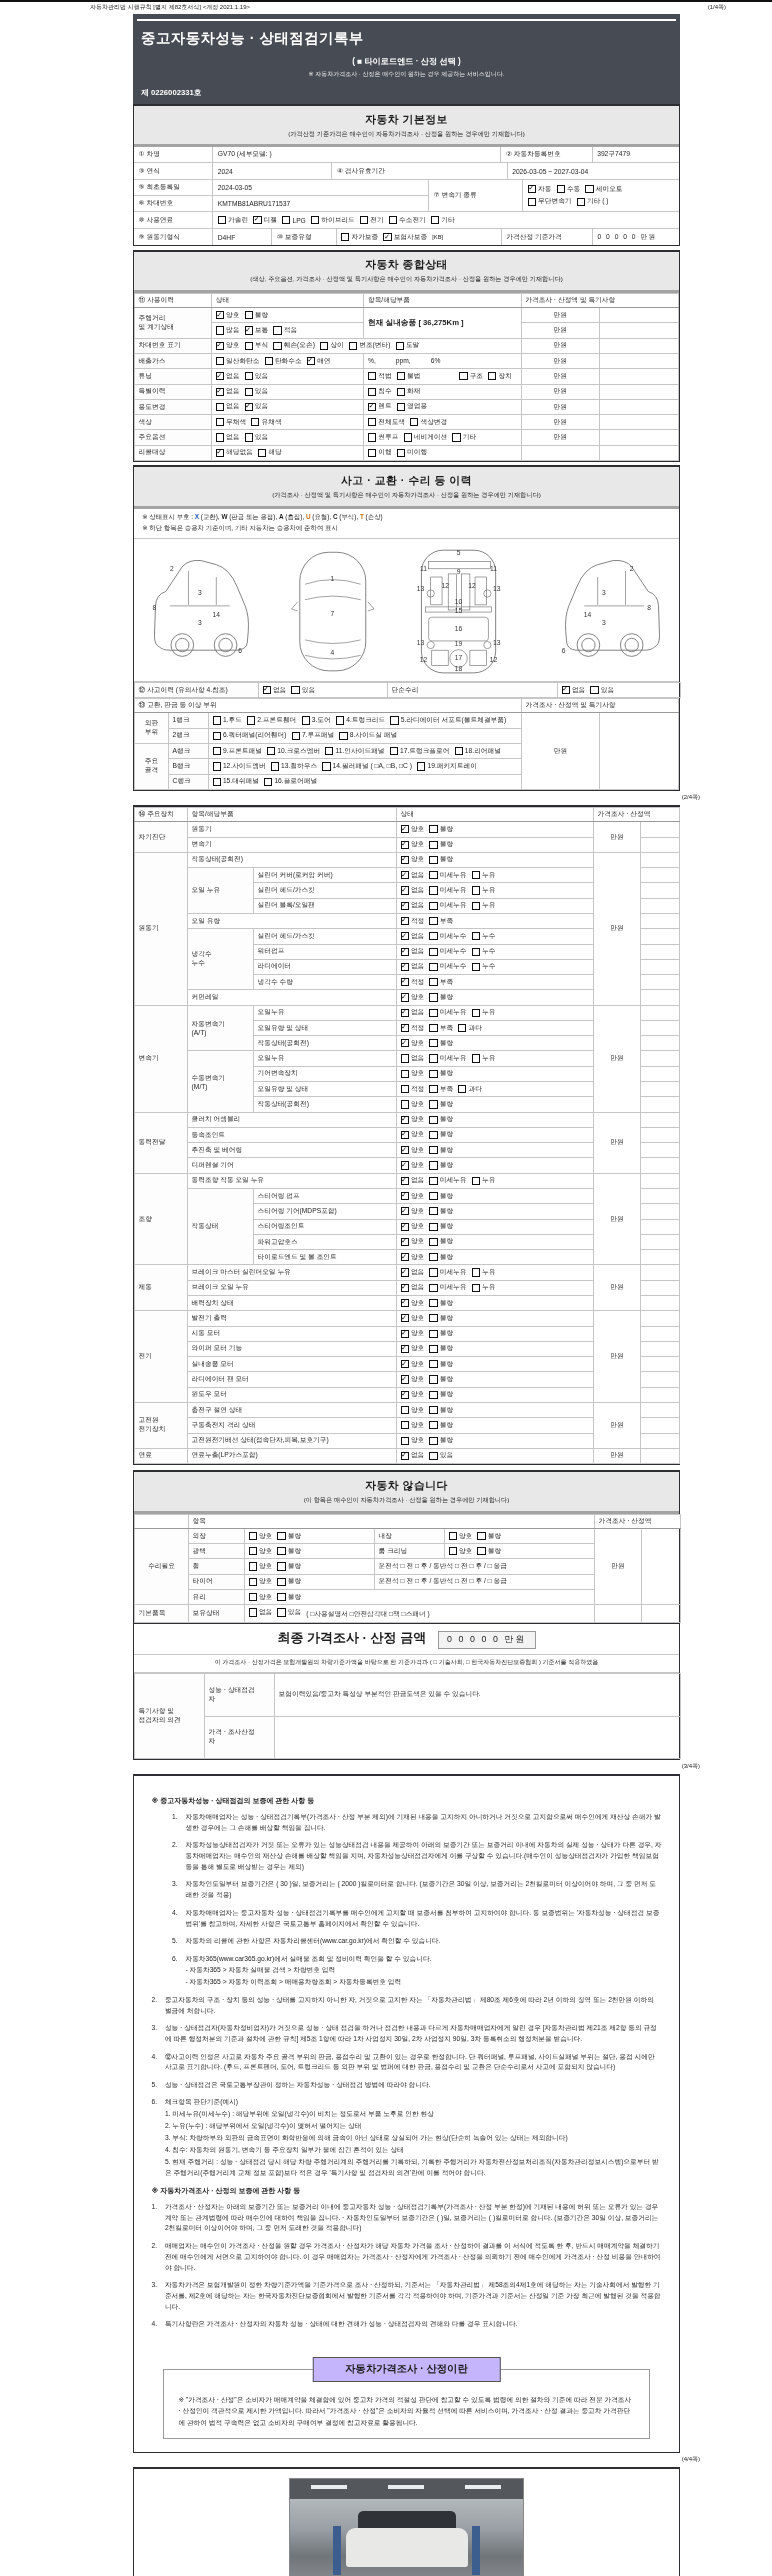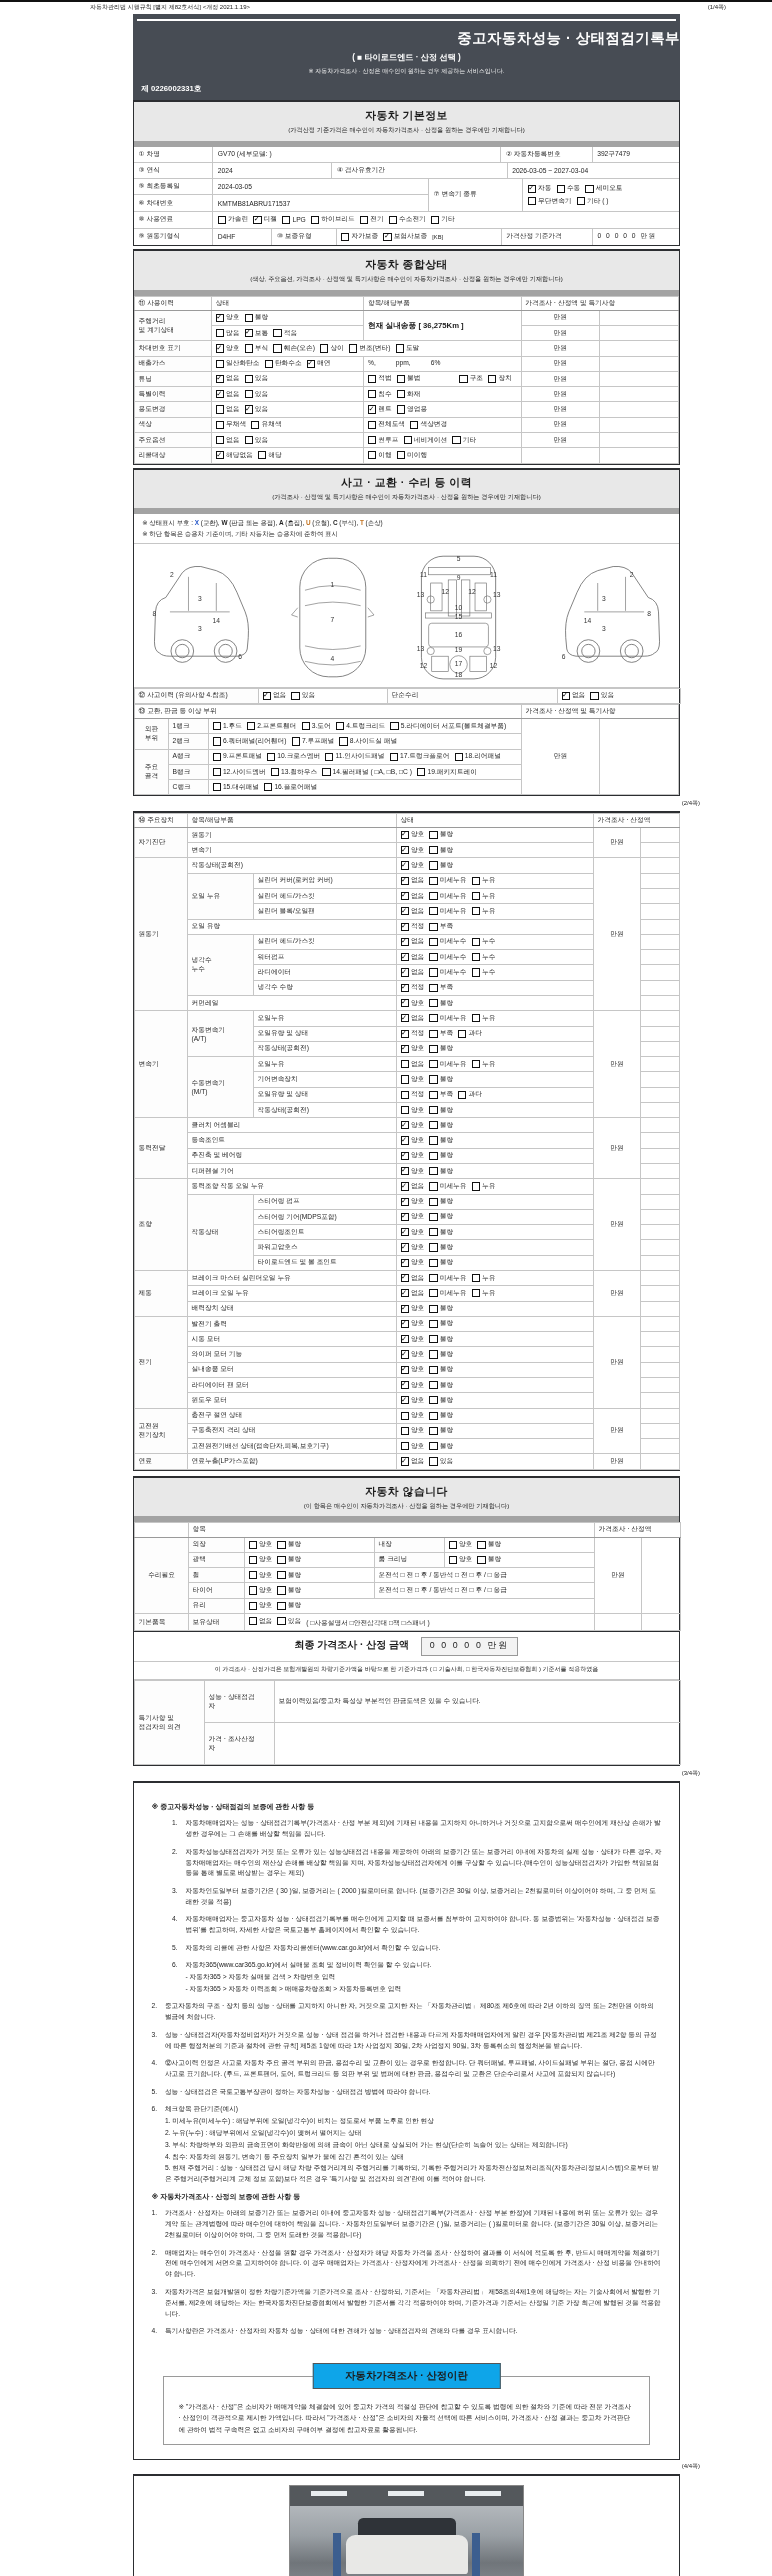--- a/index.html
+++ b/index.html
@@ -7,28 +7,28 @@
   .topbar{height:1.5px;background:#111;width:100%;}
   .margin-note{position:absolute;left:90px;top:3.1px;font-size:6px;color:#222;}
   .pm-abs{position:absolute;right:47px;top:3.1px;font-size:6px;color:#222;}
   .frame{width:592px;margin-left:133px;padding-top:12.4px;}
   .sheet{width:547px;}
   .pgmark{width:592px;text-align:right;font-size:6px;color:#222;padding:2.1px 0 3.1px;}
 
   
   .hd{background:#474c54;color:#fff;padding:2.6px 0 6.2px;}
   .hd .rule{height:2.1px;background:#fff;margin:2.1px 4.1px 8.2px;}
-  .hd h1{margin:0;text-align:right;font-size:14.4px;letter-spacing:0.5px;font-weight:bold;}
+  .hd h1{margin:8px;text-align:left;font-size:14.4px;letter-spacing:0.5px;font-weight:bold;}
   .hd .sub{text-align:center;font-size:8.2px;margin-top:4.6px;font-weight:bold;}
   .hd .note{text-align:center;font-size:6px;margin-top:3.6px;color:#f2f2f2;}
   .hd .docno{font-size:7.7px;font-weight:bold;margin:8.2px 0 0 8.2px;}
 
   
   .sec{border:1.5px solid #2c2e31;border-top-width:2.1px;background:#fff;}
-  .band{background:#e8e8e8;text-align:center;padding:6.7px 0 5.7px;border-bottom:6px solid #a3a3a3;}
+  .band{background:#e8e8e8;text-align:center;padding:6.7px 0 5.7px;border-bottom:3px solid #a3a3a3;}
   .band h2{font-size:10.8px;margin:0;font-weight:bold;letter-spacing:0.5px;}
   .band .sub{font-size:6.2px;margin-top:3.1px;color:#222;}
 
   table{border-collapse:collapse;width:100%;table-layout:fixed;}
   td{border:0.5px solid #c6c6c6;padding:2.1px 3.6px;font-size:6.7px;vertical-align:middle;word-break:keep-all;}
   td.lc{color:#222;background:#fdfdfd;}
   td.pc{text-align:center;color:#222;}
   td.hc{font-size:6.7px;color:#222;background:#fff;}
   tr.thead td{border-bottom:0.5px solid #9a9a9a;}
   .big{font-size:7.7px;font-weight:bold;}
@@ -53,26 +53,26 @@
   
   .nbody{padding:12.4px 17.5px 8.2px;}
   .nh{font-size:7px;font-weight:bold;margin:7.2px 0 6.2px;}
   .ni{display:flex;font-size:6.7px;line-height:1.62;margin-bottom:6.7px;}
   .ni .nn{width:13.4px;flex:none;}
   .ni .nt{flex:1;}
   .ni.ind{margin-left:20.6px;}
   .ns{margin-top:1px;}
 
   .pricebox-outer{border:0.5px solid #9a9a9a;margin:24px 29px 13.4px;padding:24px 14.4px 9.3px;position:relative;}
-  .pricebox-title{position:absolute;top:-13.4px;left:50%;transform:translateX(-50%);background:#0ea5e9;border:1px solid #555;padding:4.6px 32px;font-size:10.3px;font-weight:bold;white-space:nowrap;}
+  .pricebox-title{position:absolute;top:-13.4px;left:50%;transform:translateX(-50%);background:#c4b5fd;border:1px solid #555;padding:4.6px 32px;font-size:10.3px;font-weight:bold;white-space:nowrap;}
   .pricebox-text{font-size:6.7px;line-height:1.7;}
 
   
   .final-row{border-top:1px solid #2c2e31;border-bottom:0.5px solid #c6c6c6;text-align:center;padding:5.2px 0;}
-  .final-label{font-size:10px;font-weight:bold;margin-right:9.3px;}
+  .final-label{font-size:13px;font-weight:bold;margin-right:9.3px;}
   .final-amt{display:inline-block;border:0.5px solid #999;background:#f3f3f3;padding:2.1px 8.2px;font-size:8.8px;letter-spacing:2.1px;}
   .final-note{text-align:center;font-size:6px;padding:3.1px 0 5.2px;border-bottom:0.5px solid #c6c6c6;}
 
   
   .photo-area{padding:9.3px 0 11.3px;display:flex;flex-direction:column;align-items:center;gap:7.2px;}
   .photo{width:233px;height:110px;border:0.5px solid #888;position:relative;overflow:hidden;}
   .ph1{background:linear-gradient(#c3c7cb 0%,#9aa0a5 45%,#70757a 70%,#8d9196 100%);}
   .ceil{position:absolute;top:0;left:0;right:0;height:19.6px;background:#54585c;}
   .lamp{position:absolute;top:5.2px;width:36px;height:4.6px;background:#e9edf0;}
   .carbody{position:absolute;left:50%;transform:translateX(-50%);background:#e8e8e6;border-radius:9.3px 9.3px 3.1px 3.1px;}

